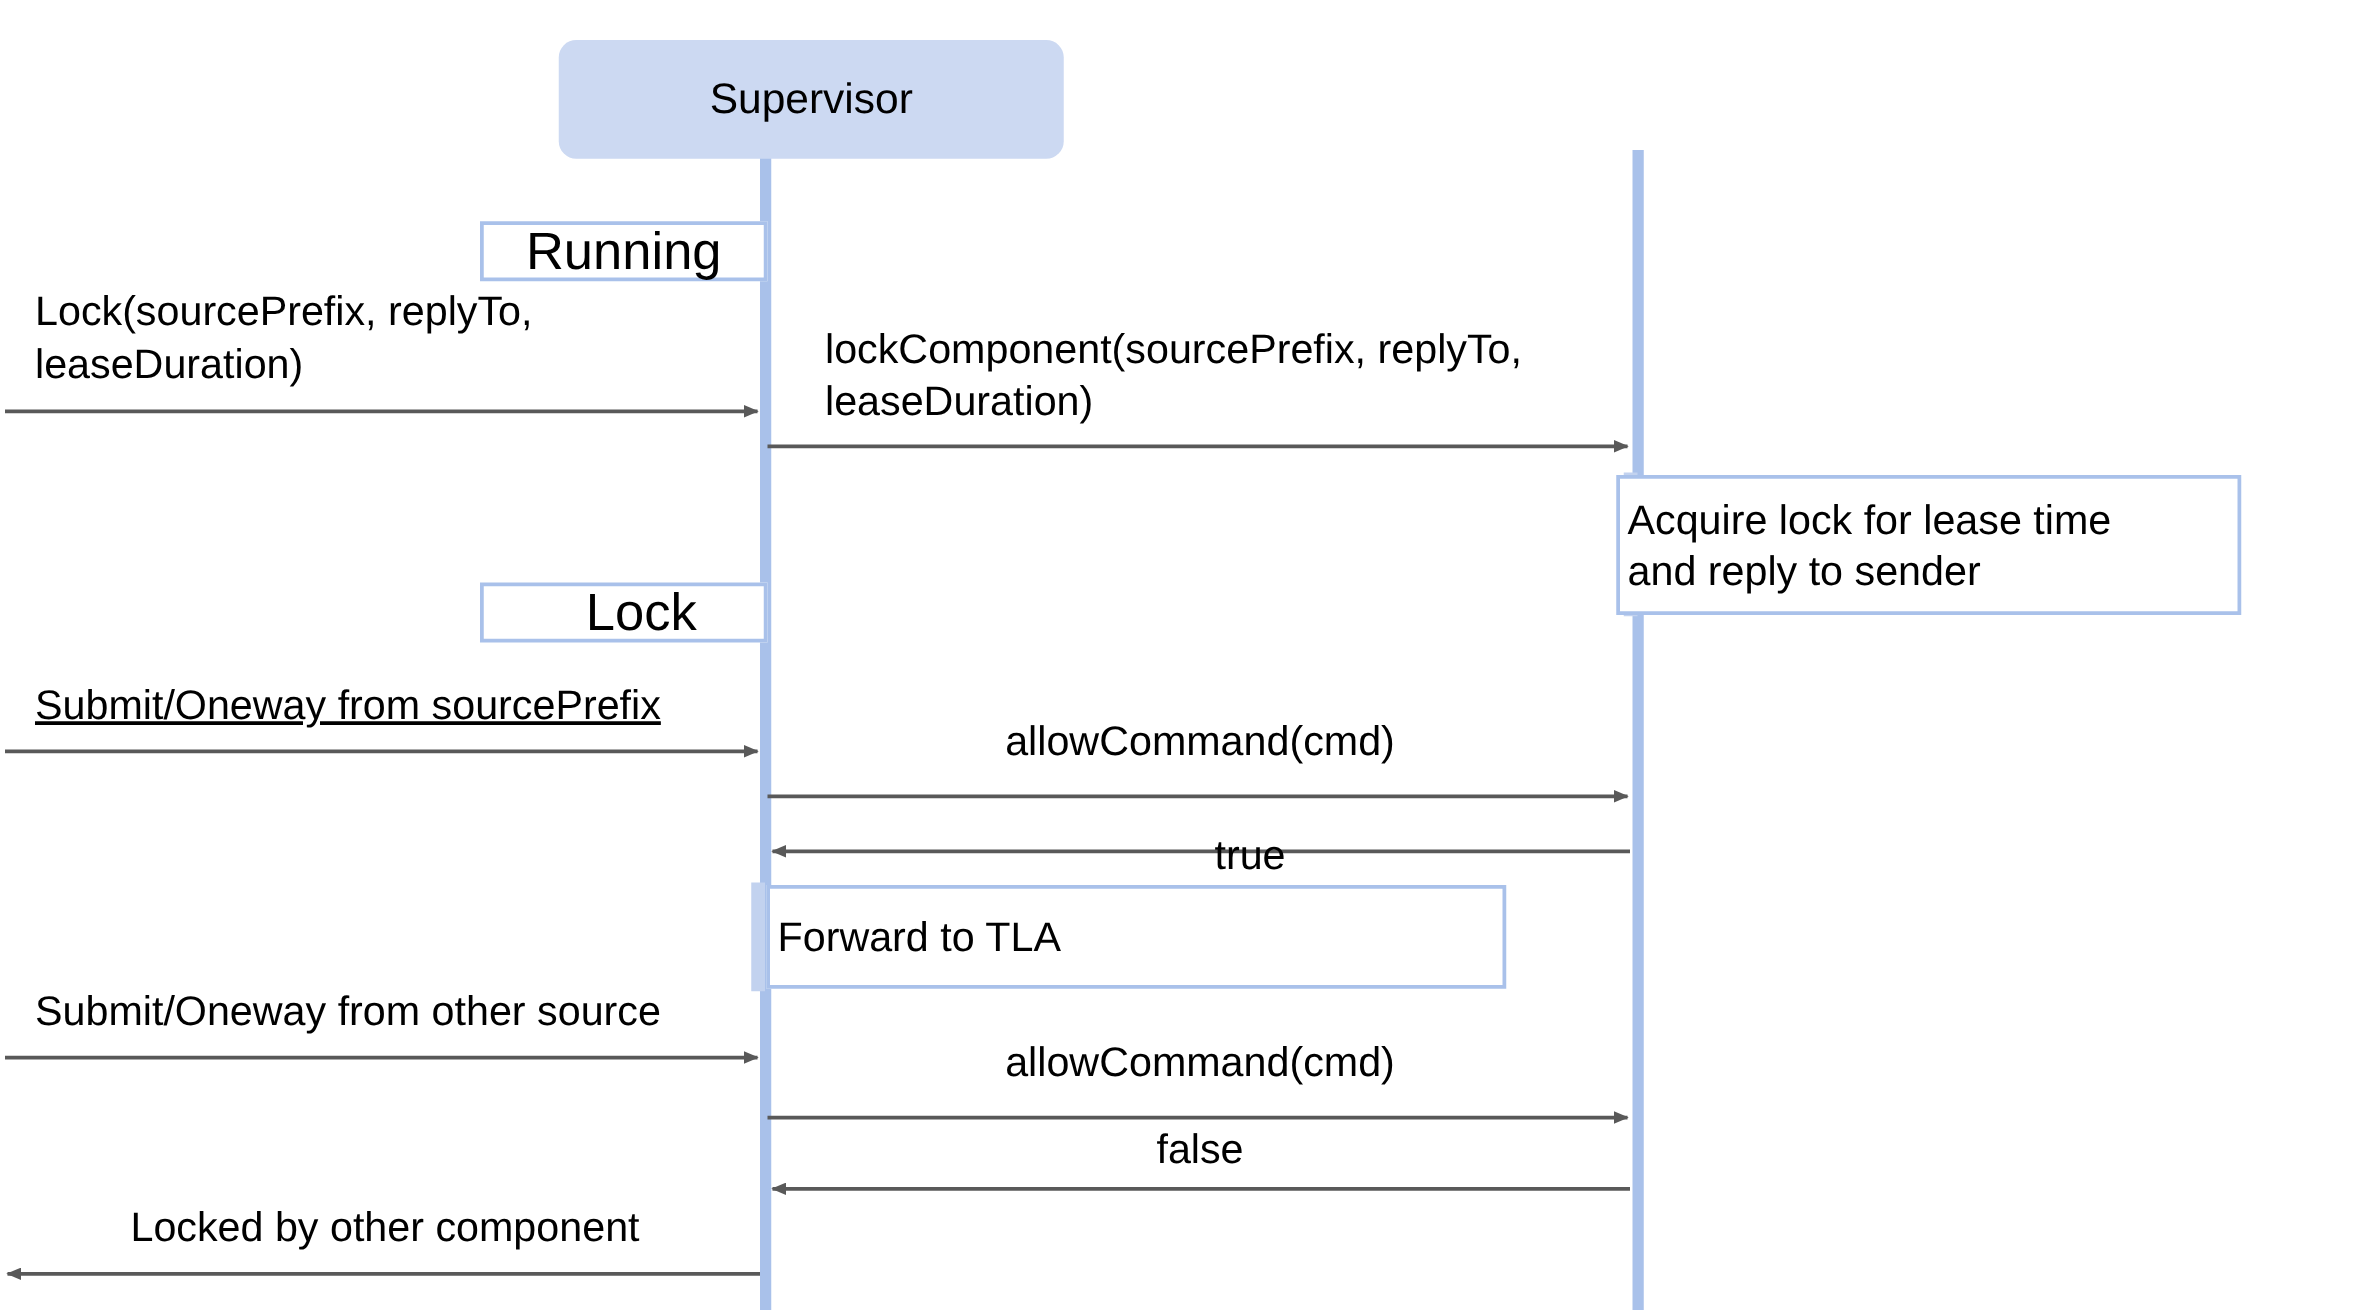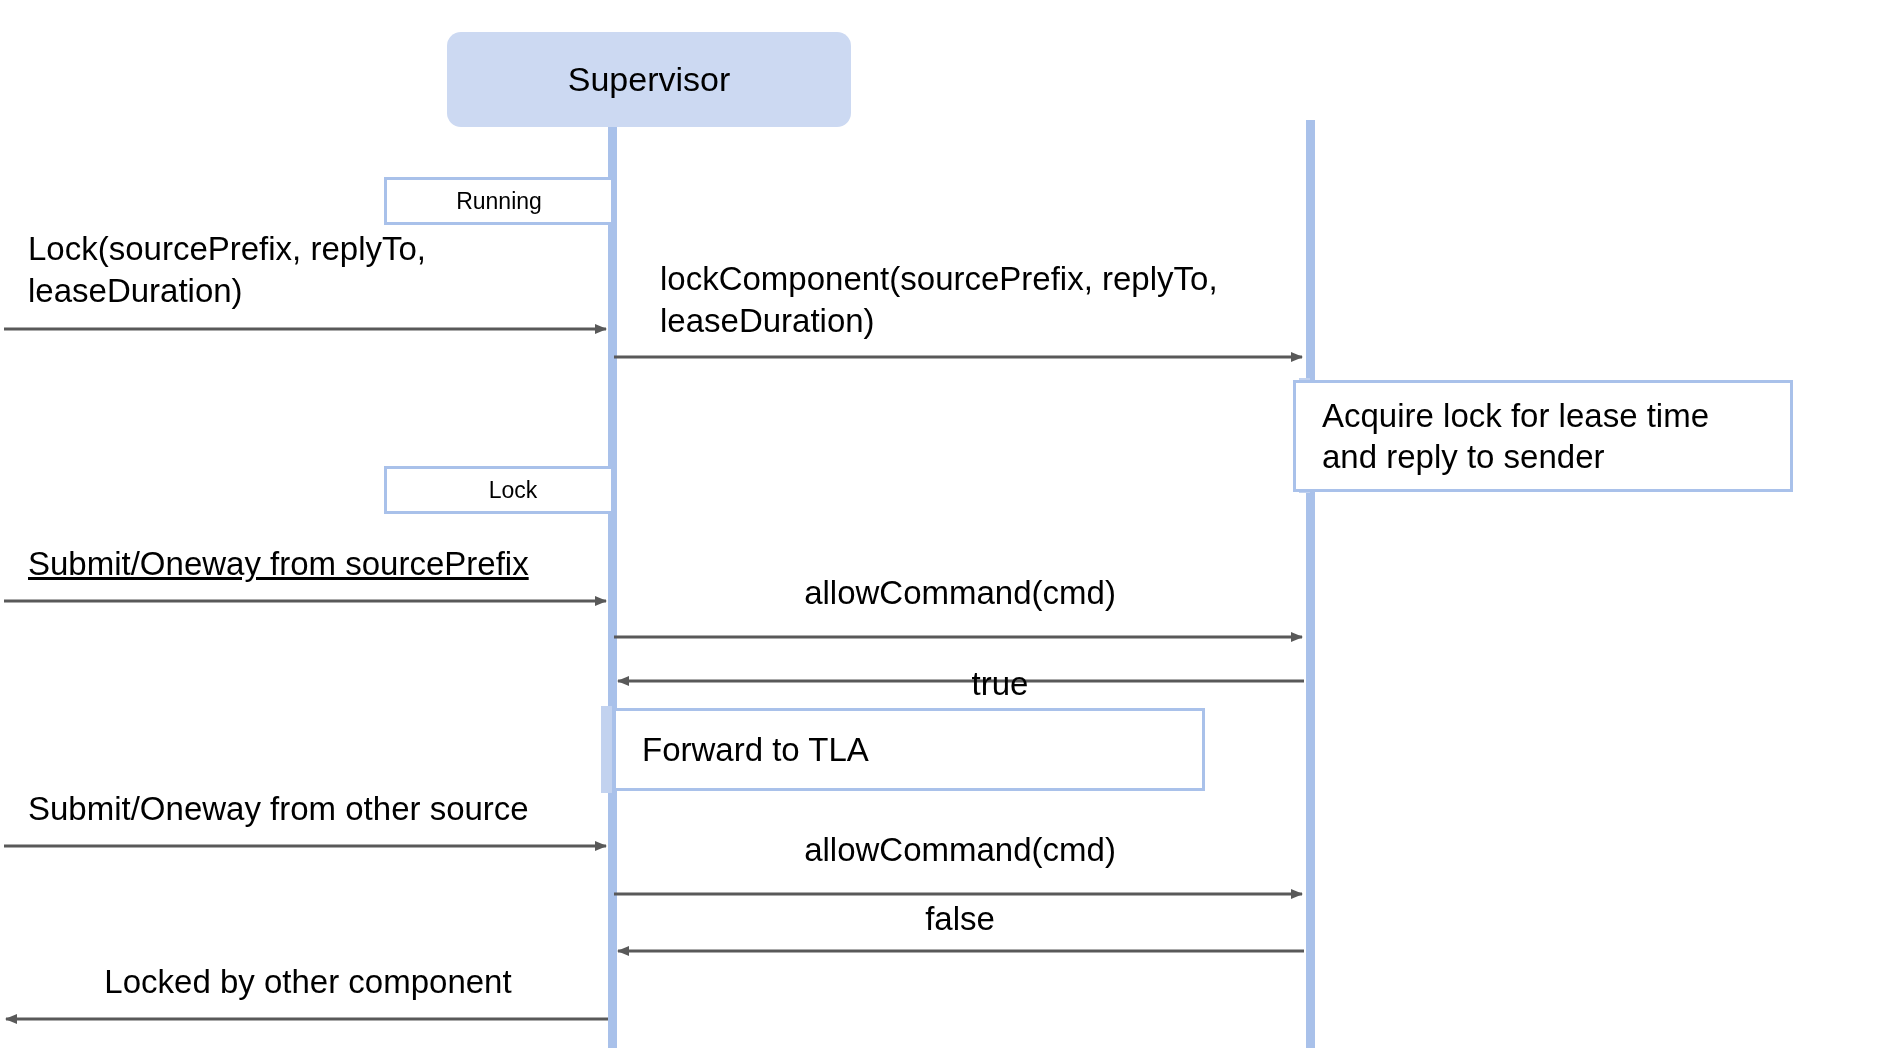--- a/index.html
+++ b/index.html
@@ -62,41 +62,41 @@
   .state-box {
     position: absolute;
     background: #ffffff;
     border: 3px solid #a9c1ea;
     box-sizing: border-box;
     display: flex;
     align-items: center;
     justify-content: center;
   }
   .state-label {
-    font-size: 23px;
+    font-size: 42px;
     color: #000;
     white-space: nowrap;
   }
   .note-box {
     position: absolute;
     background: #ffffff;
     border: 3px solid #a9c1ea;
     box-sizing: border-box;
     display: flex;
     align-items: center;
   }
   .note-box.center-v {
     align-items: center;
   }
   .note-label {
     font-size: 33px;
     line-height: 1.25;
     color: #000;
     white-space: pre-line;
-    padding-left: 26px;
+    padding-left: 6px;
   }
 
   
   .msg-label {
     position: absolute;
     font-size: 33px;
     line-height: 1.28;
     color: #000;
     white-space: pre-line;
   }

